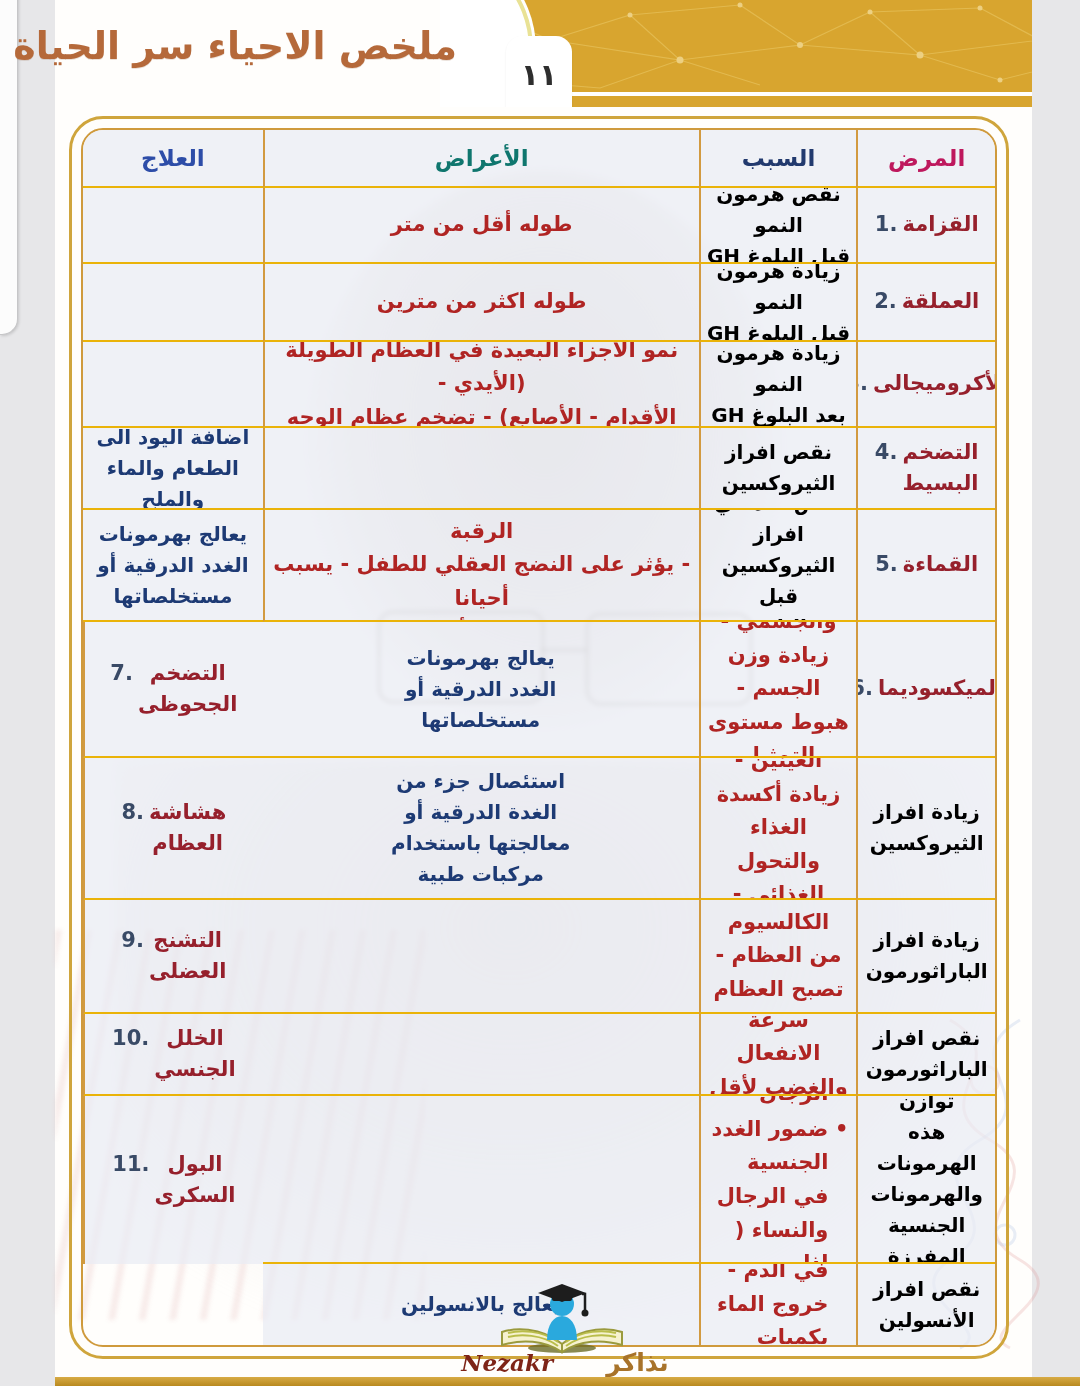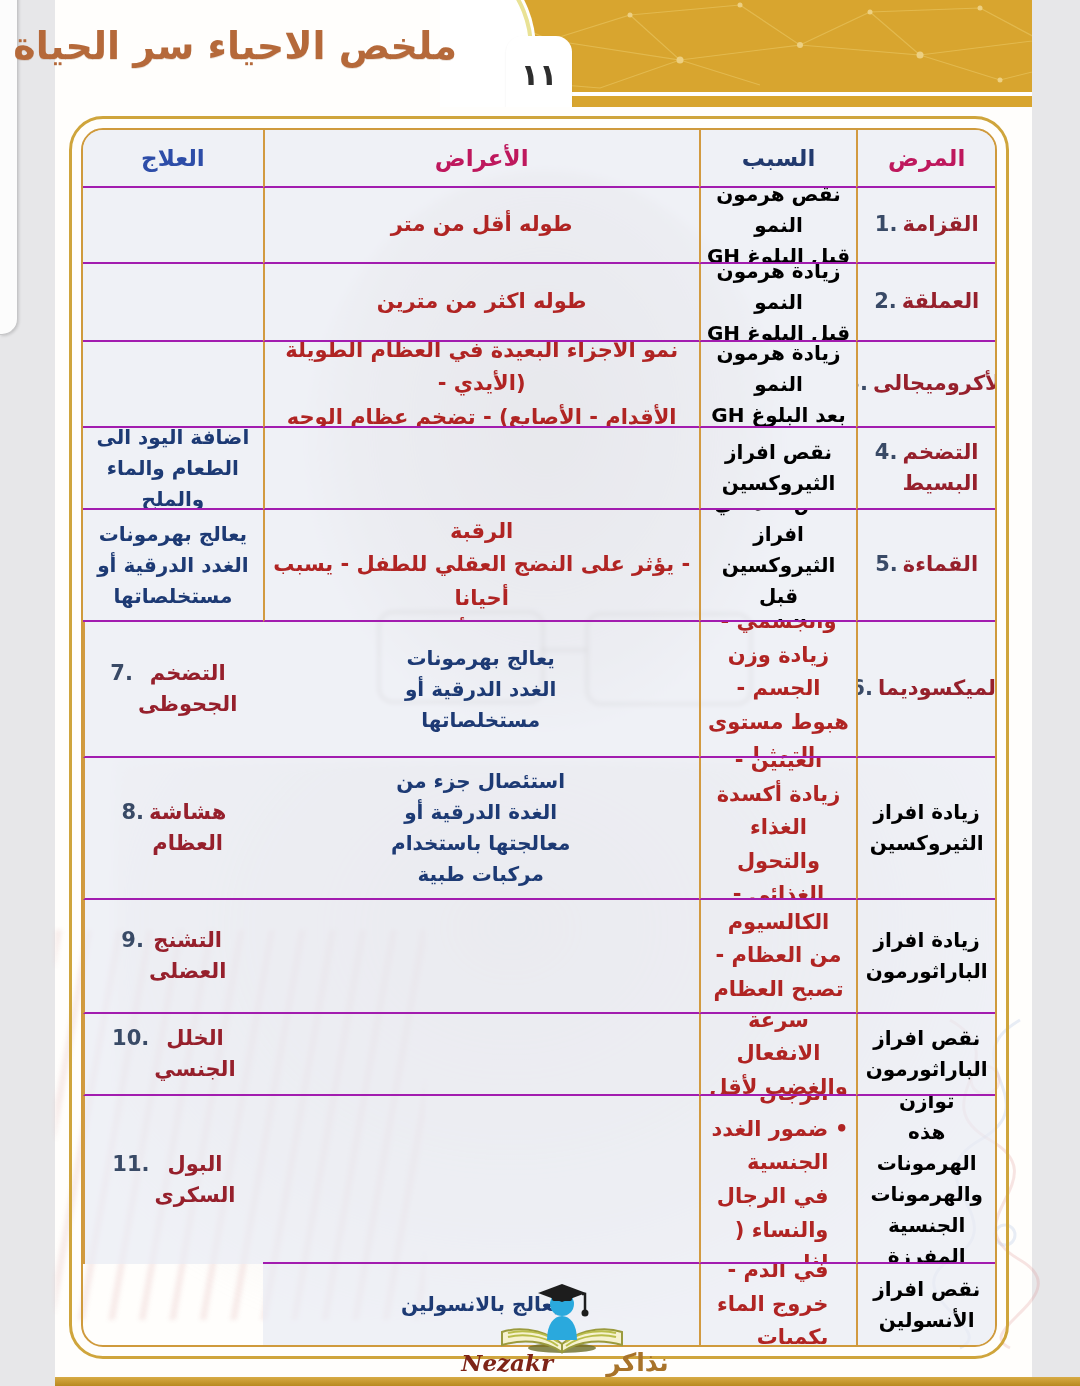--- a/index.html
+++ b/index.html
@@ -71,21 +71,21 @@
     position:relative;box-sizing:border-box;
   }
   .tgrid{
     position:absolute;inset:0;display:grid;direction:rtl;
     grid-template-columns:15.2% 17.3% 47.8% 19.7%;
     grid-template-rows:58px 76px 78px 86px 82px 112px 136px 142px 114px 82px 168px auto;
   }
   .cell{
     display:flex;align-items:center;justify-content:center;text-align:center;
     background:rgba(233,236,244,.72);
-    border-left:2px solid #d29a40;border-bottom:2px solid #a21caf;
+    border-left:2px solid #d29a40;border-bottom:2px solid #eab308;
     padding:2px 6px;box-sizing:border-box;overflow:hidden;
   }
   .cell.col-treatment{border-left:none;}
   .cell.row-last{border-bottom:none;}
   .header-cell span{font-size:23px;font-weight:bold;}
   .pre{white-space:pre-line;}
   .dcell{direction:ltr;display:flex;align-items:flex-start;justify-content:center;gap:5px;}
   .dnum{font-size:21px;font-weight:bold;color:#394a66;line-height:1.5;}
   .dname{font-size:21px;font-weight:bold;color:#96202c;line-height:1.5;direction:rtl;text-align:center;}
   .ctext{font-size:20px;font-weight:bold;color:#000000;line-height:1.55;}
@@ -167,21 +167,21 @@
   <div class="table-outer">
     <div class="table-inner">
       <div class="tgrid">
           <div class="cell header-cell col-disease">
             <span style="color: #be185d;">المرض</span>
           </div>
           <div class="cell header-cell col-cause">
             <span style="color: rgb(34, 58, 110);">السبب</span>
           </div>
           <div class="cell header-cell col-symptoms">
-            <span style="color: #be185d;">الأعراض</span>
+            <span style="color: #0f766e;">الأعراض</span>
           </div>
           <div class="cell header-cell col-treatment">
             <span style="color: rgb(45, 77, 168);">العلاج</span>
           </div>
           <div class="cell col-disease">
             <div class="dcell">
               <span class="dnum">1.</span>
               <span class="dname pre">القزامة</span>
             </div>
           </div>

